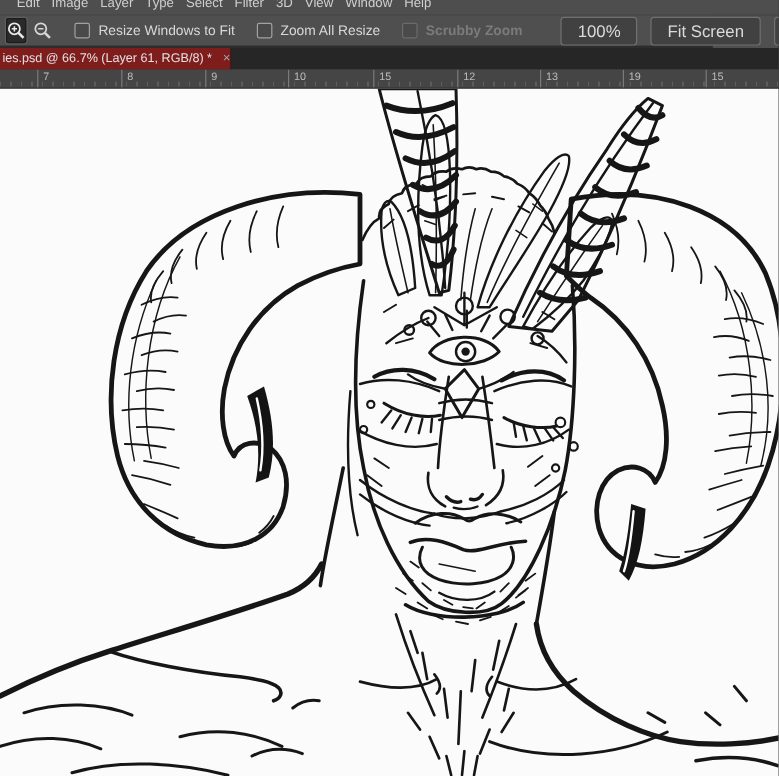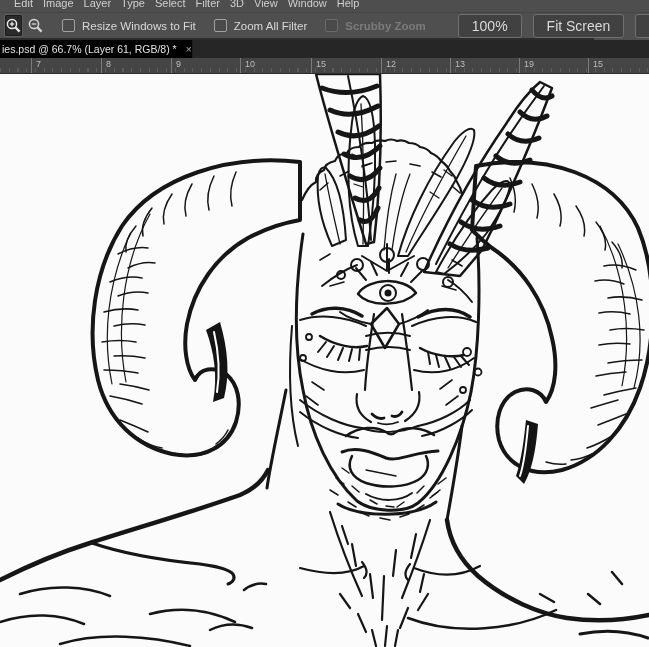--- a/index.html
+++ b/index.html
@@ -22,21 +22,21 @@
   .cb{width:11px;height:11px;border:1px solid #a2a2a2;background:#4a4a4a;border-radius:2px;margin:0 7px 0 0;flex:0 0 auto;}
   .cb.disabled{border-color:#6b6b6b;background:#4a4a4a;}
   .cb-label{margin-right:18px;white-space:nowrap;}
   .cb-label.disabled{color:#7b7b7b;font-weight:bold;}
   .obtn{background:#414141;border:1px solid #707070;border-radius:3px;color:#dadada;
         font-size:14px;padding:3px 13px;margin-left:11px;white-space:nowrap;}
   .obtn:first-of-type{margin-left:14px;}
 
   
   .tabbar{position:absolute;left:0;top:40px;width:649px;height:18px;background:#262626;}
-  .doc-tab{position:absolute;left:0;top:0;height:18px;width:192px;background:#000000;
+  .doc-tab{position:absolute;left:0;top:0;height:18px;width:192px;background:#7f1d1d;
            display:flex;align-items:center;border-right:1px solid #1d1d1d;}
   .doc-tab .title{font-size:10.5px;color:#e2e2e2;padding-left:2px;white-space:nowrap;overflow:hidden;}
   .doc-tab .close{font-size:11px;color:#a8a8a8;margin-left:9px;line-height:10px;}
 
   
   .ruler{position:absolute;left:0;top:58px;width:649px;height:16px;background:#454545;
          border-bottom:1px solid #2e2e2e;box-sizing:border-box;overflow:hidden;}
   .ruler .minor{position:absolute;left:0;bottom:1px;width:100%;height:4px;
      background:repeating-linear-gradient(90deg,#6f6f6f 0 1px,transparent 1px 8.75px);opacity:.55;}
   .rmark{position:absolute;top:0;height:100%;}
@@ -72,21 +72,21 @@
         <line x1="10.4" y1="10.4" x2="14.6" y2="14.6" stroke="#d6d6d6" stroke-width="2.2"></line>
         <line x1="4.8" y1="7" x2="9.2" y2="7" stroke="#d6d6d6" stroke-width="1.3"></line>
       </svg>
     </div>
     <div class="vsep"></div>
 
     <span class="cb"></span>
     <span class="cb-label">Resize Windows to Fit</span>
 
     <span class="cb"></span>
-    <span class="cb-label">Zoom All Filter</span>
+    <span class="cb-label">Zoom All Resize</span>
 
     <span class="cb disabled"></span>
     <span class="cb-label disabled">Scrubby Zoom</span>
 
     <button class="obtn">100%</button>
     <button class="obtn">Fit Screen</button>
     <button class="obtn">Fill Screen</button>
   </div>
 
   <div class="tabbar">

